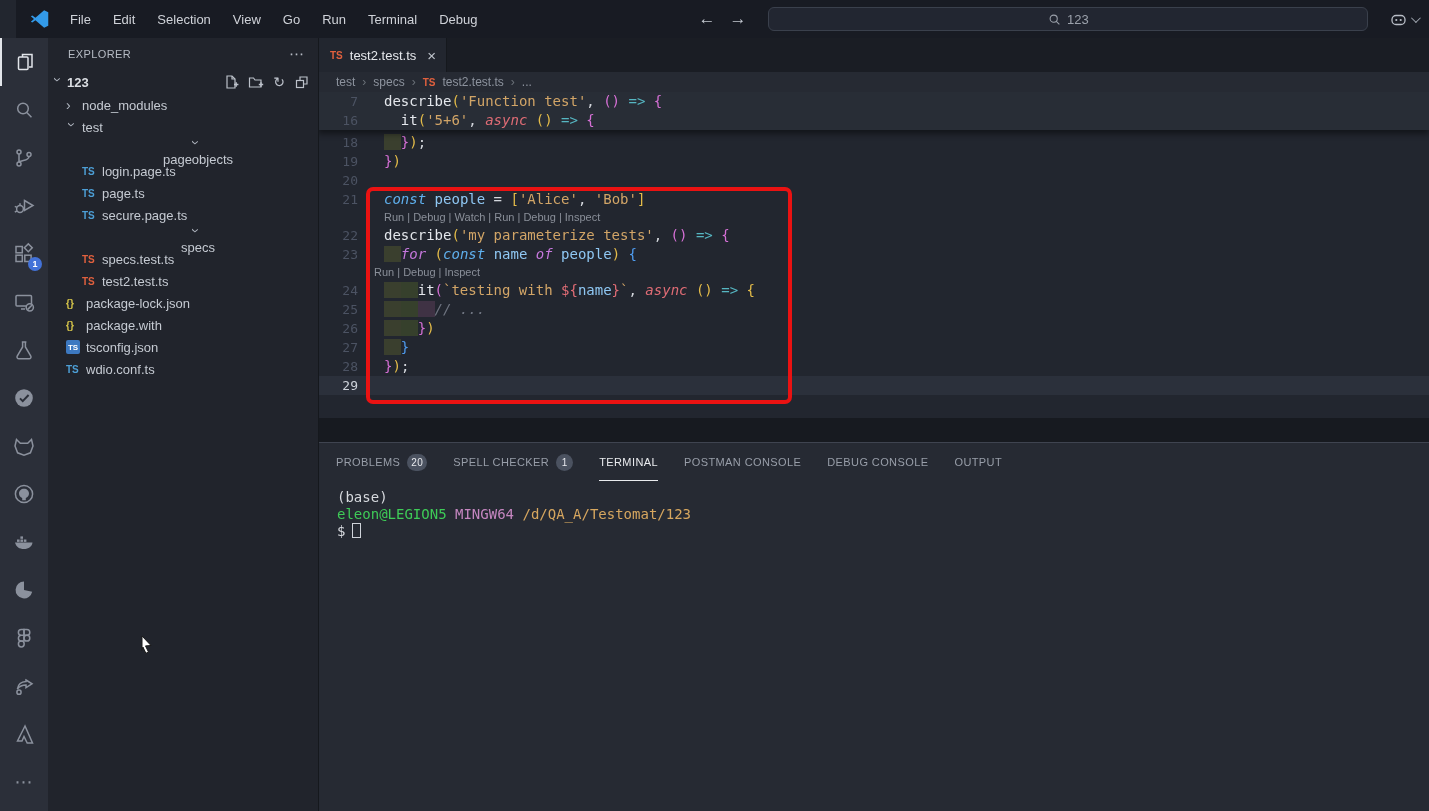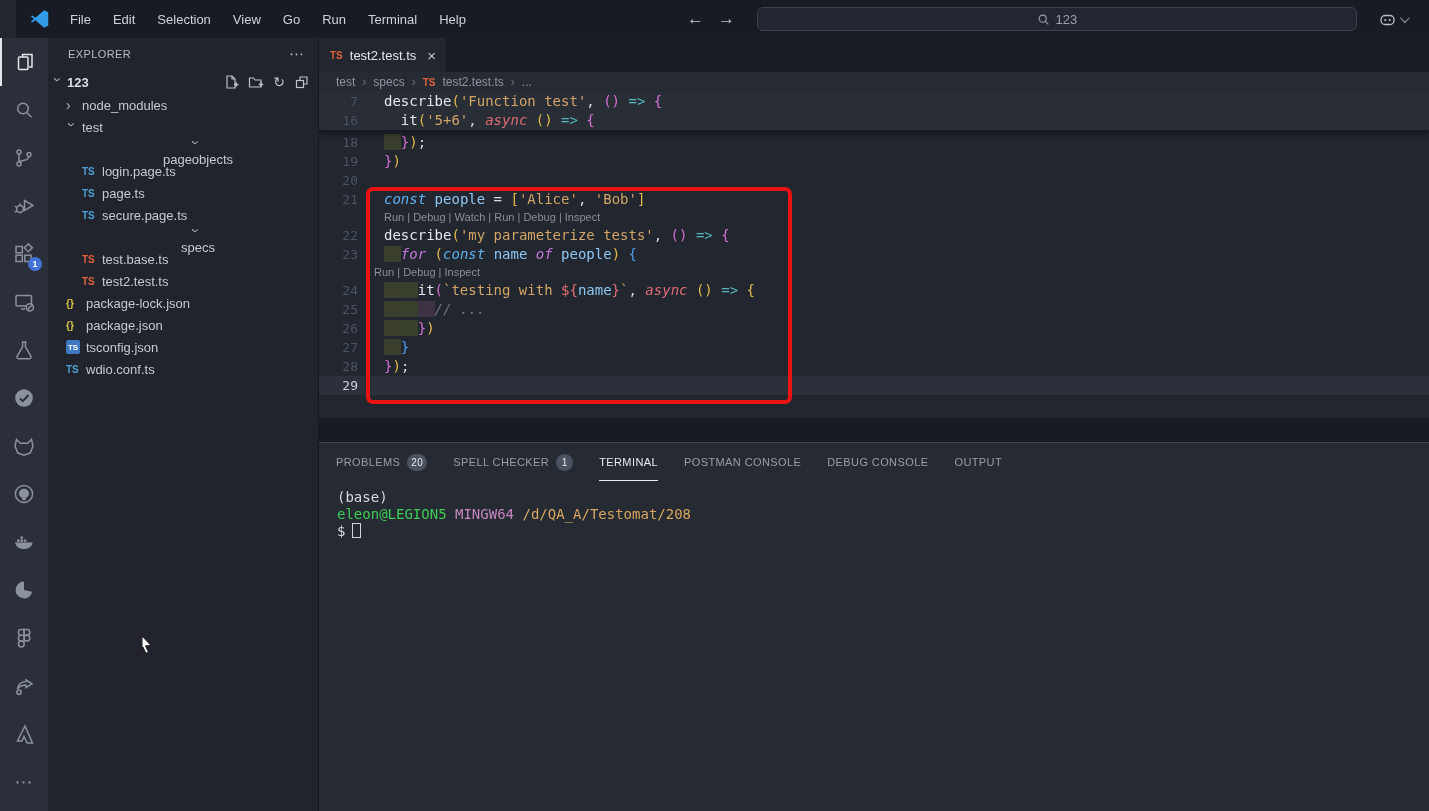--- a/index.html
+++ b/index.html
@@ -108,21 +108,21 @@
     <path d="M16.5 2.5L7 10.7 3.6 8.1 2 8.9l3.4 3.1L2 15.1l1.6.8L7 13.3l9.5 8.2 4.5-2.2V4.7l-4.5-2.2z" fill="#339bea"></path>
   </svg>
   <div class="menus">
     <span class="menu-item">File</span>
     <span class="menu-item">Edit</span>
     <span class="menu-item">Selection</span>
     <span class="menu-item">View</span>
     <span class="menu-item">Go</span>
     <span class="menu-item">Run</span>
     <span class="menu-item">Terminal</span>
-    <span class="menu-item">Help</span>
+    <span class="menu-item">Debug</span>
   </div>
   <div class="nav-arrows">
     <span>←</span>
     <span>→</span>
   </div>
   <div id="cmd-center">
     <svg width="13" height="13" viewBox="0 0 16 16">
       <circle cx="7" cy="7" r="4.4" stroke="#9ba1ab" fill="none" stroke-width="1.3"></circle>
       <path d="M10.2 10.2L14 14" stroke="#9ba1ab" stroke-width="1.3"></path>
     </svg>
@@ -294,33 +294,33 @@
     <div class="row lvl3">
       <span class="ficon" style="color: rgb(77, 159, 214);">TS</span>
       <span class="tlabel">secure.page.ts</span>
     </div>
     <div class="row lvl2">
       <span class="chev exp">›</span>
       <span class="tlabel">specs</span>
     </div>
     <div class="row lvl3">
       <span class="ficon" style="color: rgb(224, 96, 62);">TS</span>
-      <span class="tlabel">test.base.ts</span>
+      <span class="tlabel">specs.test.ts</span>
     </div>
     <div class="row lvl3">
       <span class="ficon" style="color: rgb(224, 96, 62);">TS</span>
       <span class="tlabel">test2.test.ts</span>
     </div>
     <div class="row lvl1">
       <span class="ficon" style="color: rgb(215, 198, 74);">{}</span>
       <span class="tlabel">package-lock.json</span>
     </div>
     <div class="row lvl1">
       <span class="ficon" style="color: rgb(215, 198, 74);">{}</span>
-      <span class="tlabel">package.json</span>
+      <span class="tlabel">package.with</span>
     </div>
     <div class="row lvl1">
       <span class="ficon box">TS</span>
       <span class="tlabel">tsconfig.json</span>
     </div>
     <div class="row lvl1">
       <span class="ficon" style="color: rgb(77, 159, 214);">TS</span>
       <span class="tlabel">wdio.conf.ts</span>
     </div>
   </div>
@@ -430,20 +430,20 @@
       </span>
     <span class="ptab">
         <span>DEBUG CONSOLE</span>
       </span>
     <span class="ptab">
         <span>OUTPUT</span>
       </span>
   </div>
   <div id="terminal">
     <div class="tline">(base)</div>
-    <div class="tline"><span style="color: rgb(62, 203, 87);">eleon@LEGION5</span><span> </span><span style="color: rgb(197, 134, 192);">MINGW64</span><span> </span><span style="color: rgb(215, 167, 95);">/d/QA_A/Testomat/208</span></div>
+    <div class="tline"><span style="color: rgb(62, 203, 87);">eleon@LEGION5</span><span> </span><span style="color: rgb(197, 134, 192);">MINGW64</span><span> </span><span style="color: rgb(215, 167, 95);">/d/QA_A/Testomat/123</span></div>
     <div class="tline"><span>$</span><span class="tcursor"></span></div>
   </div>
 </div>
 
 <svg id="cursor-arrow" width="16" height="24" viewBox="0 0 16 24">
   <path d="M4 2l9 9.5-5.5.4 3 6.2-2.6 1.2-3-6.3L4 16.5z" fill="#ffffff" stroke="#1a1a1a" stroke-width="1"></path>
 </svg>
 
 </body></html>

